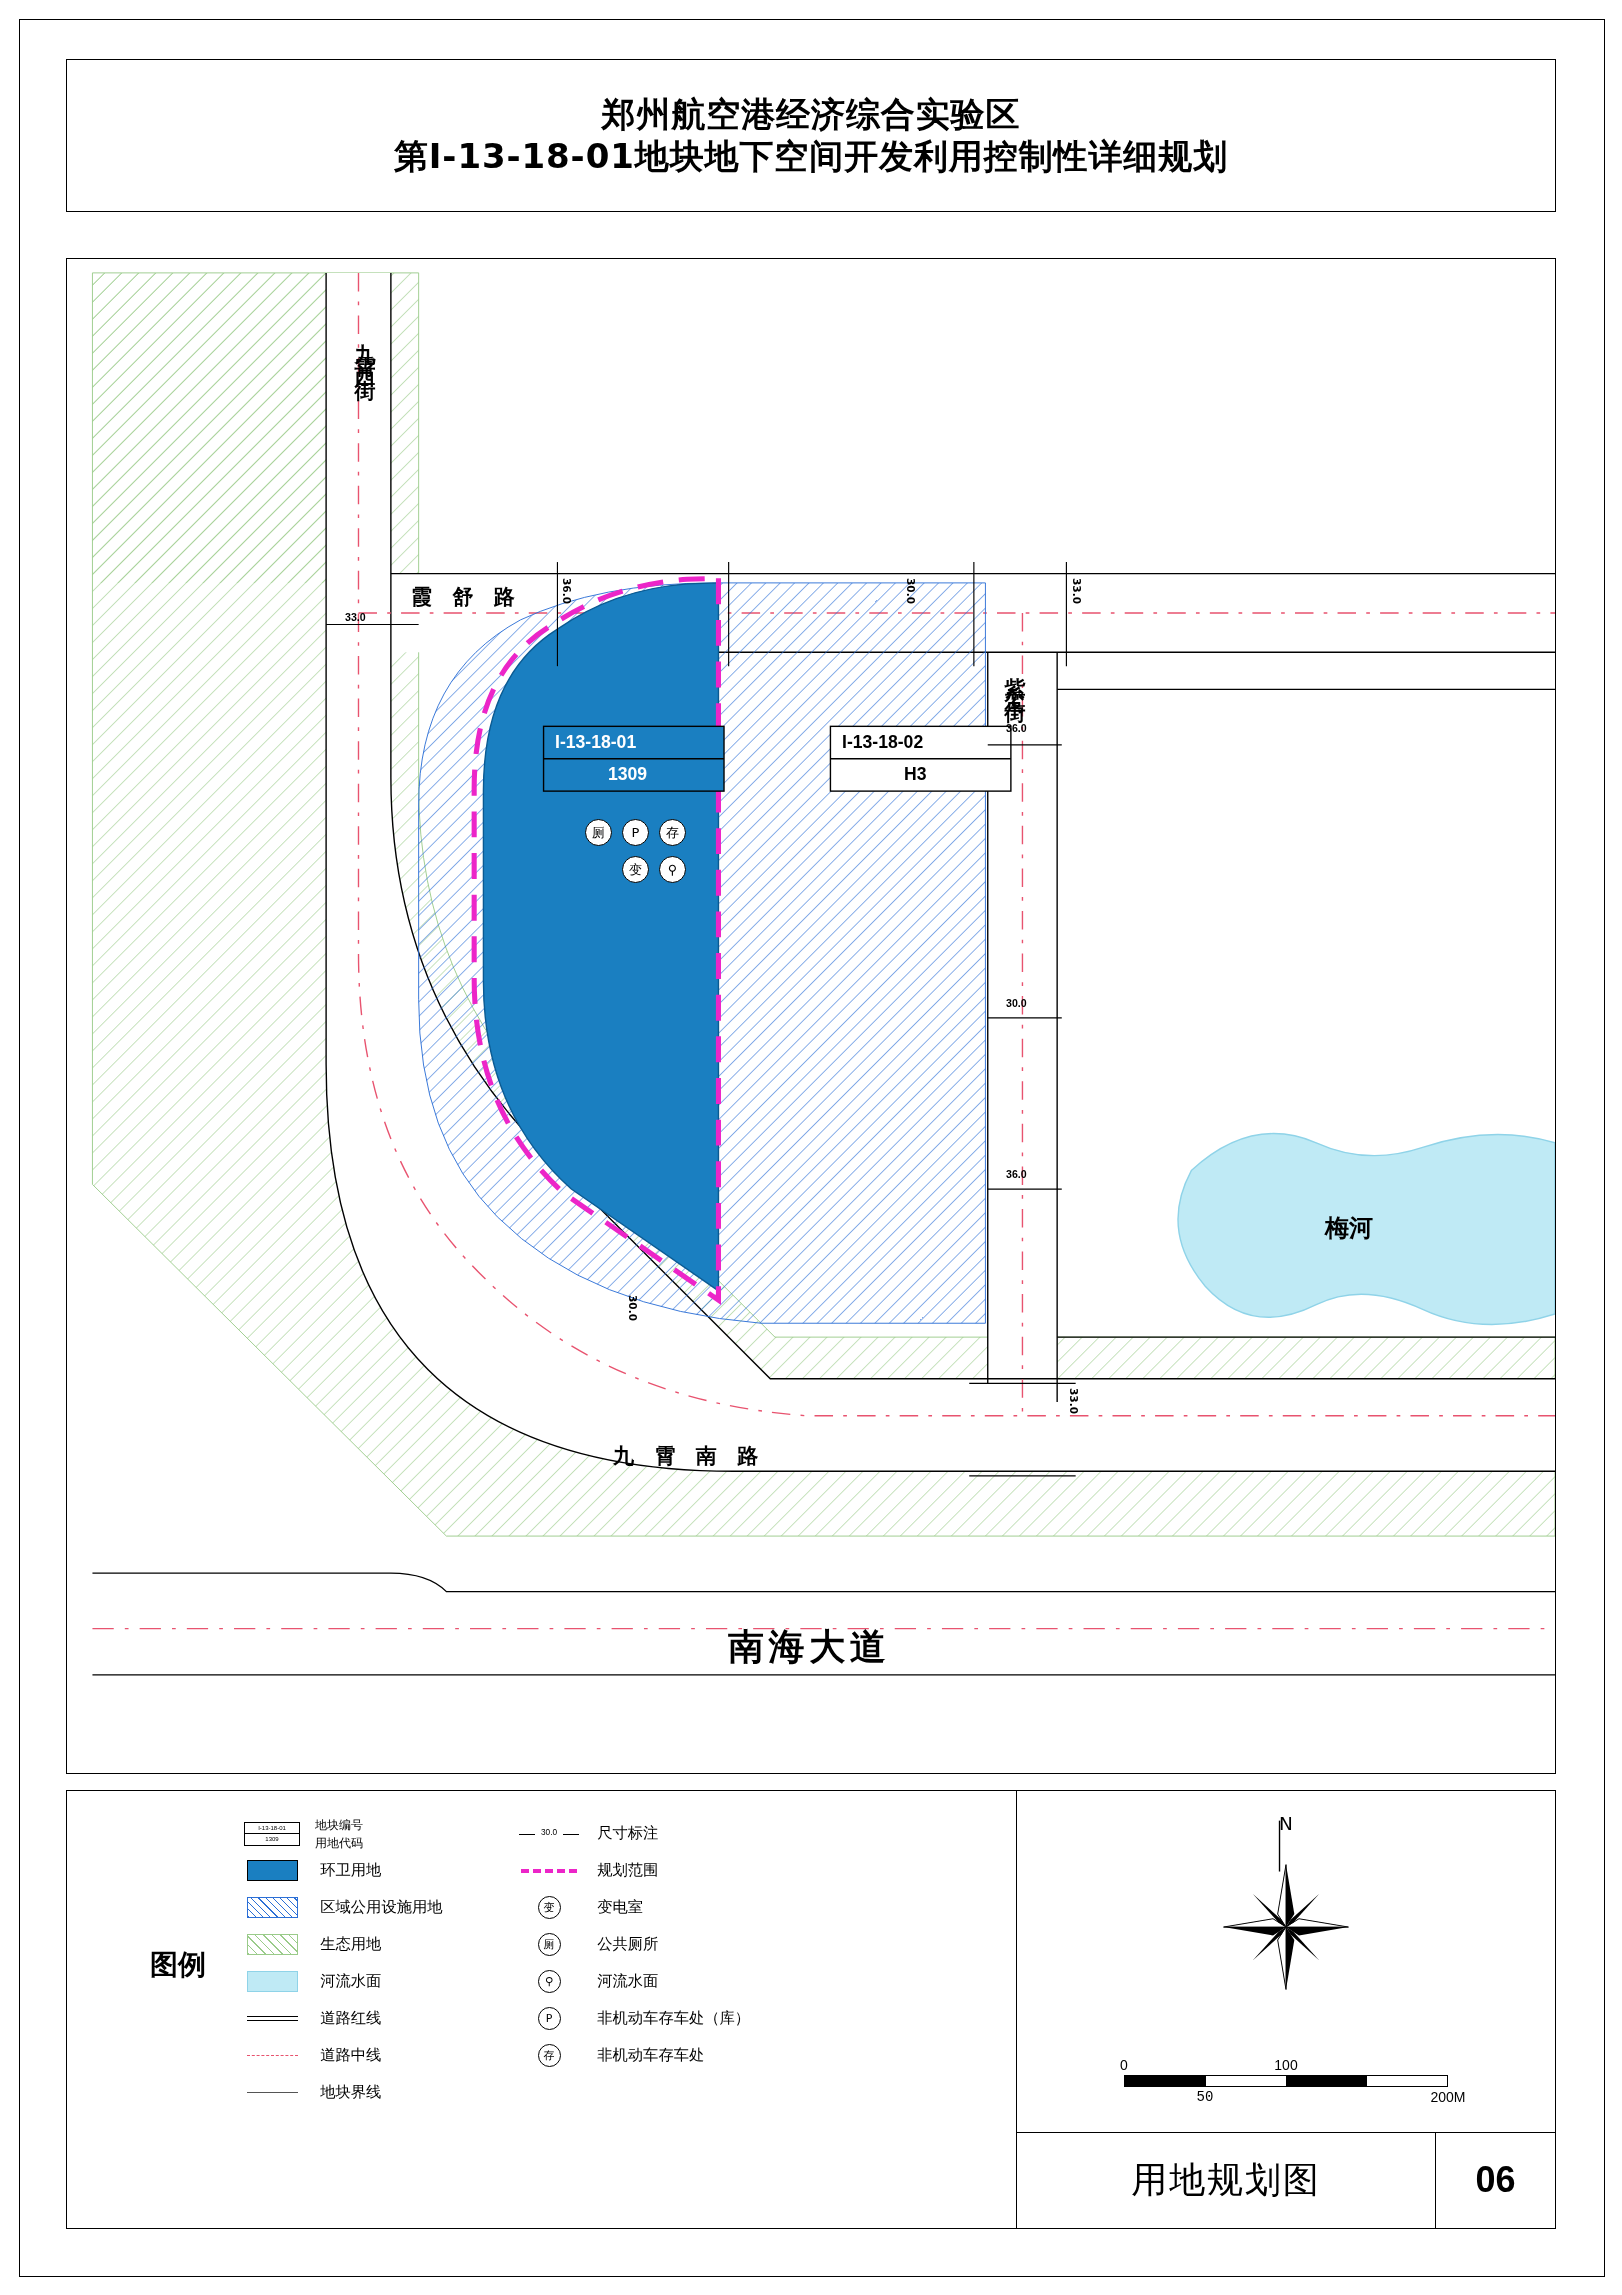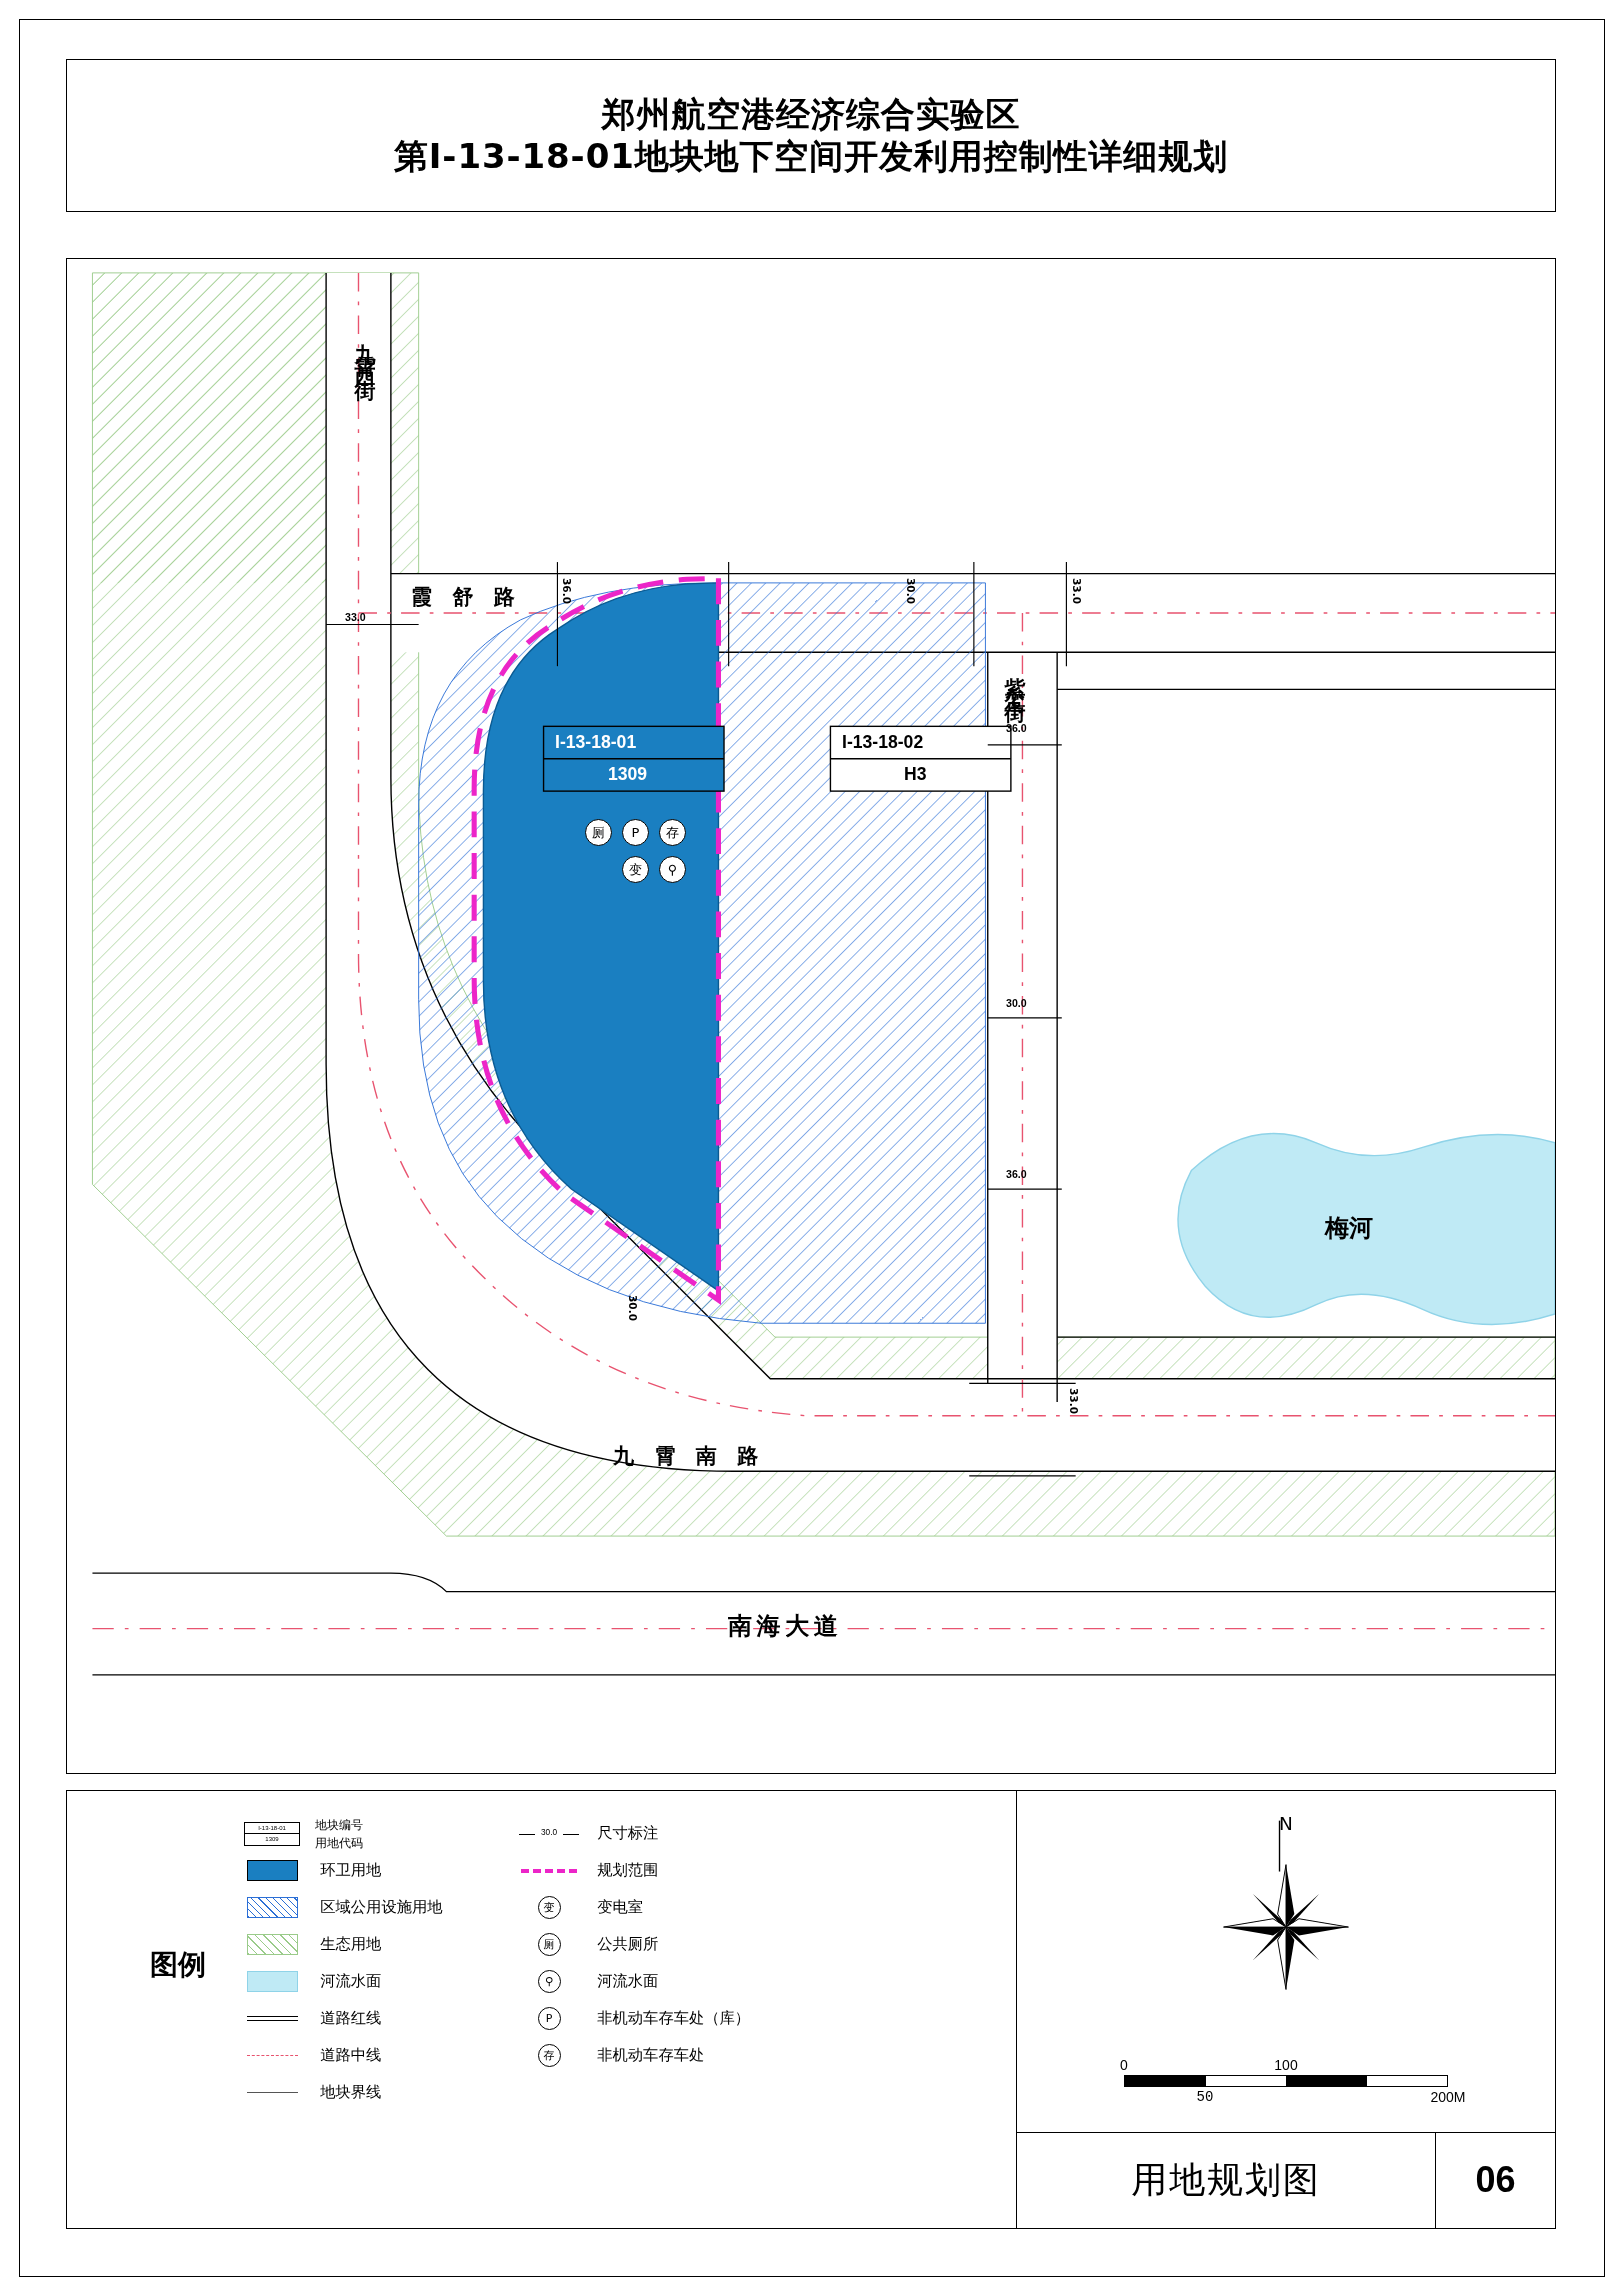--- a/index.html
+++ b/index.html
@@ -55,21 +55,21 @@
     writing-mode:vertical-rl;
     text-orientation:upright;
     letter-spacing:12px;
   }
   .road-name{font-size:21px;font-weight:bold;letter-spacing:20.4px;}
   .road-name-v{font-size:21px;font-weight:bold;}
   .dim{font-size:10.6px;font-family:"Liberation Sans",sans-serif;}
   .dim-v{font-size:10.6px;writing-mode:vertical-rl;text-orientation:mixed;}
   .parcel-code{font-size:17.6px;font-family:"Liberation Sans",sans-serif;}
   .river-name{font-size:24px;font-weight:bold;}
-  .bigroad{font-size:24px;font-weight:bold;letter-spacing:4.6px;}
+  .bigroad{font-size:36px;font-weight:bold;letter-spacing:4.6px;margin-top:13px;}
   
   .ic{
     position:absolute;
     width:25px;height:25px;border-radius:50%;
     border:1.4px solid #000;background:#fff;
     display:flex;align-items:center;justify-content:center;
     font-size:13px;font-family:"DejaVu Sans","Liberation Sans",sans-serif;
     line-height:1;
   }
   

